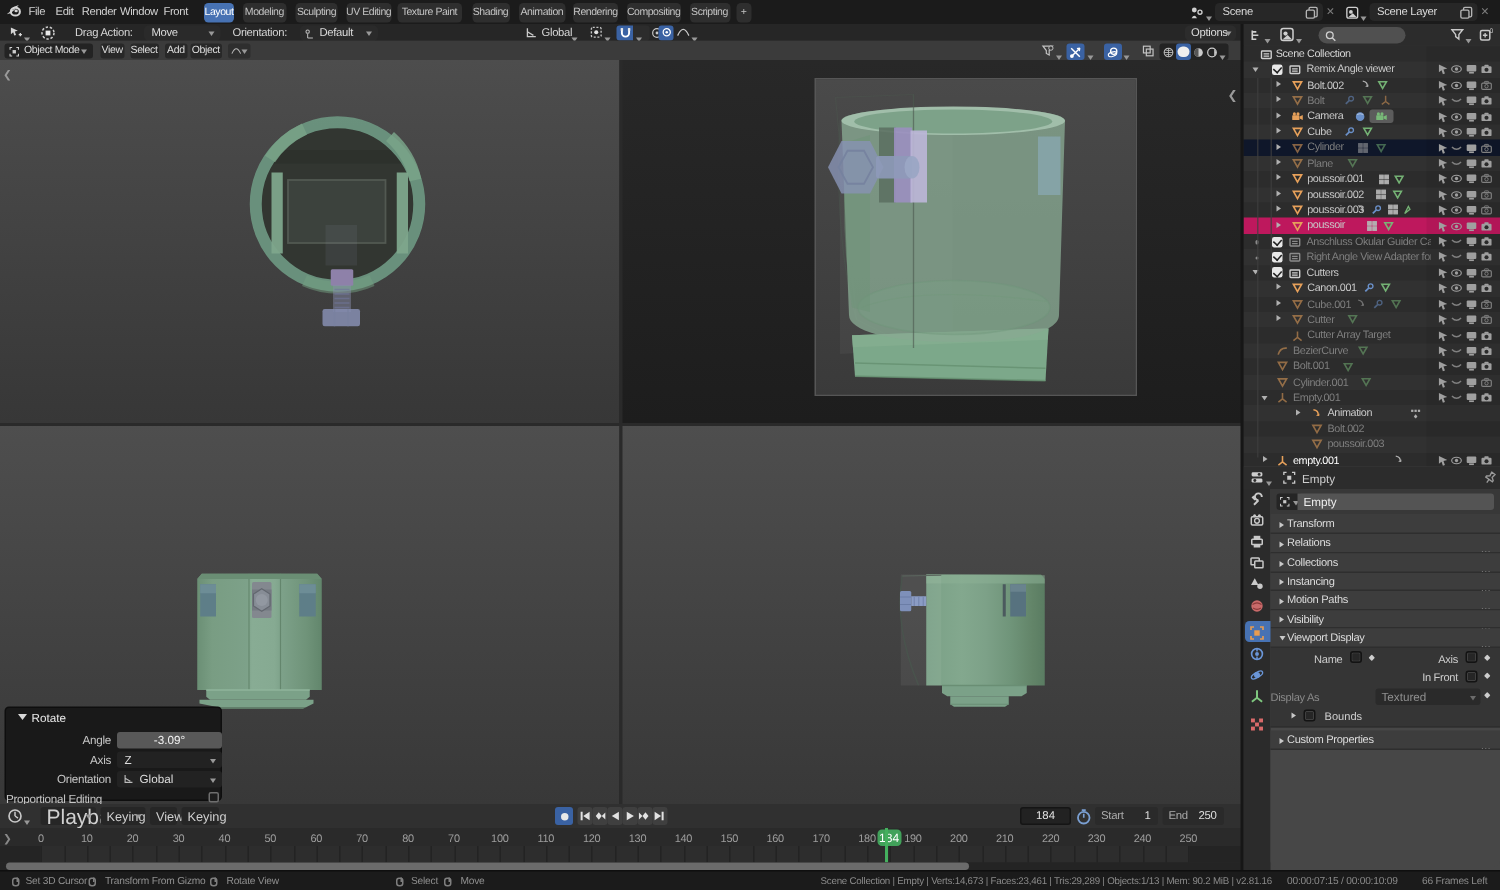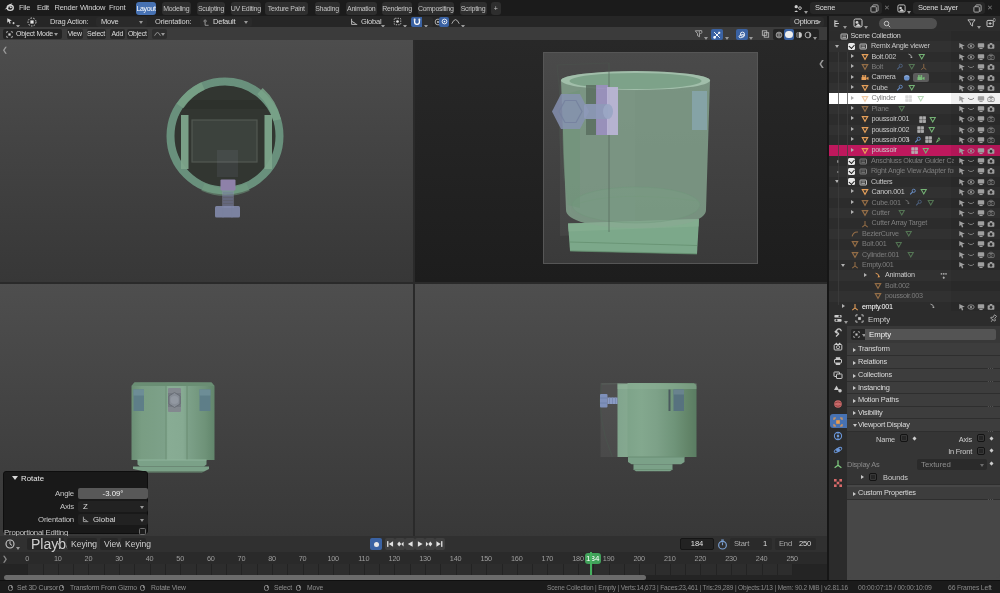--- a/index.html
+++ b/index.html
@@ -702,21 +702,21 @@
 <svg class="ic" style="left:137.5px;top:1.2px" width="8" height="8">
           <use href="#s-eye" fill="#a9a9a9" stroke="#a9a9a9" width="8" height="8"></use>
         </svg>
 <svg class="ic" style="left:147.5px;top:1.2px" width="8" height="8">
           <use href="#s-mon" fill="#a9a9a9" stroke="#a9a9a9" width="8" height="8"></use>
         </svg>
 <svg class="ic" style="left:157.5px;top:1.2px" width="8" height="8">
           <use href="#s-cam" fill="#a9a9a9" stroke="#a9a9a9" width="8" height="8"></use>
         </svg>
 </div>
-<div class="orow" style="top:77.32px;background:#ffffff">
+<div class="orow" style="top:77.32px;background:#0f172a">
 <div class="exp clsd" style="left:22px;top:2.2px"></div>
 <svg class="ic" style="left:31.5px;top:1.2px" width="8" height="8" opacity="0.55">
           <use href="#s-tri" fill="rgb(230,160,90)" stroke="rgb(230,160,90)" width="8" height="8"></use>
         </svg>
 <div class="tx dim" style="left:42.5px">Cylinder</div>
 <svg class="ic" style="left:76px;top:1.4px" width="7.5" height="7.5" opacity="0.5">
           <use href="#s-array" fill="rgb(180,180,180)" stroke="rgb(180,180,180)" width="7.5" height="7.5"></use>
         </svg>
 <svg class="ic" style="left:88px;top:1.4px" width="7.5" height="7.5" opacity="0.5">
           <use href="#s-tri" fill="rgb(120,185,120)" stroke="rgb(120,185,120)" width="7.5" height="7.5"></use>

